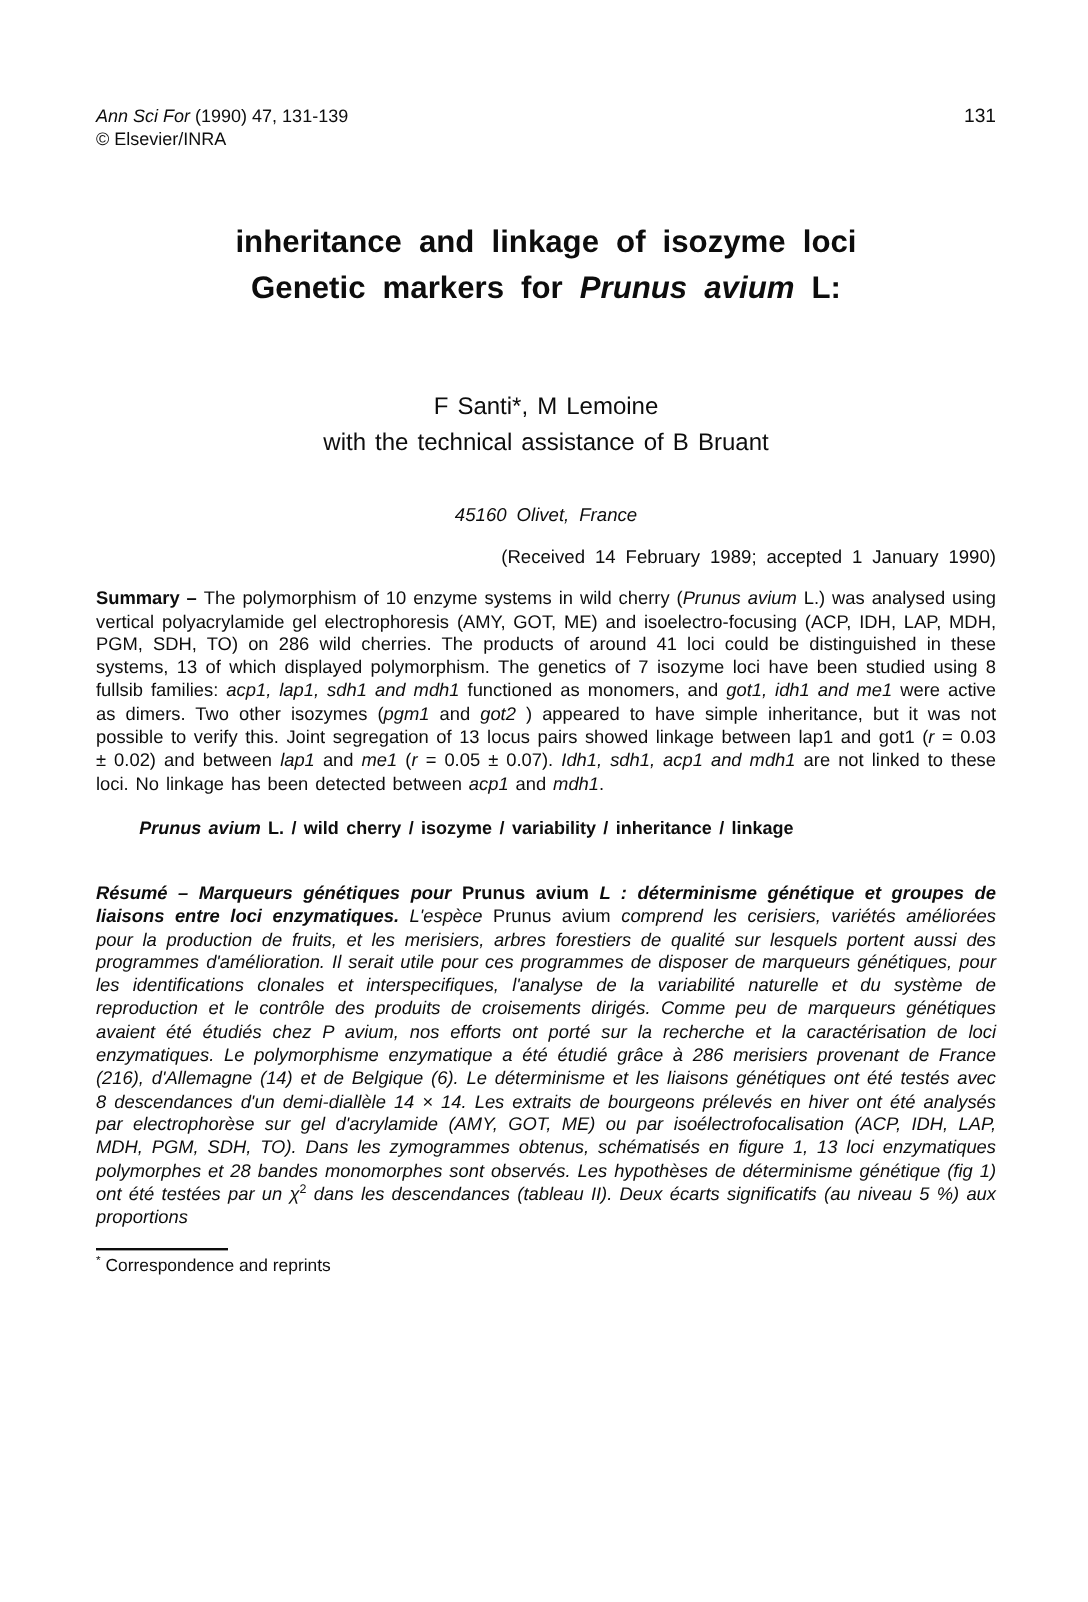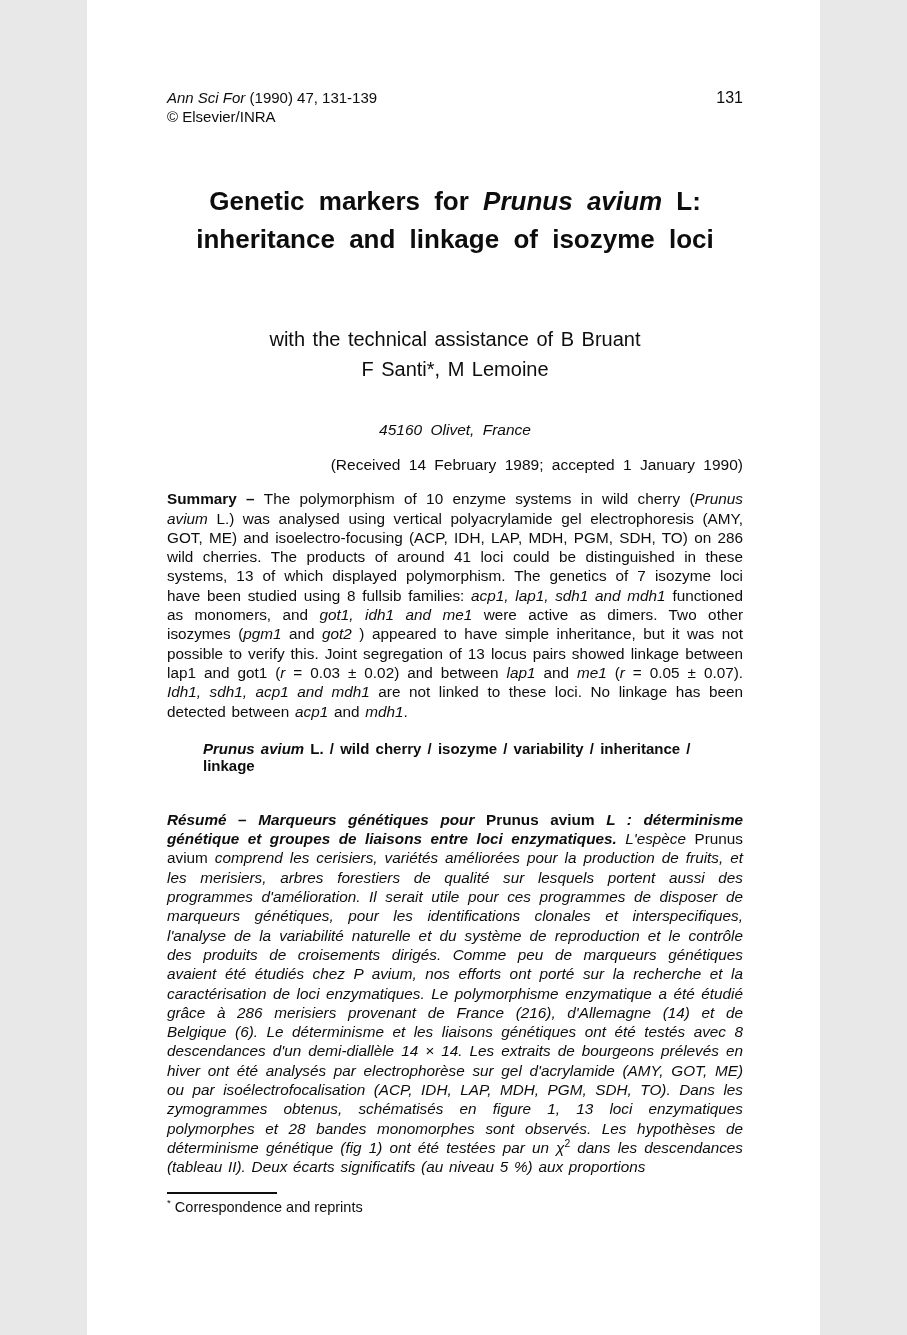--- a/index.html
+++ b/index.html
@@ -2,21 +2,21 @@
 <html><head>
 <meta charset="utf-8">
 <style>
   html, body {
     margin: 0;
     padding: 0;
     background: #e8e8e8;
   }
   .page {
     position: relative;
-    width: 733px;
+    width: 907px;
     height: 1335px;
     margin: 0 auto;
     background: #ffffff;
     color: #0d0d0d;
     font-family: "Liberation Sans", sans-serif;
     overflow: hidden;
     box-sizing: border-box;
     padding: 88px 77px 0 80px;
   }
   .seg-r  { font-style: normal; font-weight: normal; }
@@ -114,27 +114,27 @@
   <div class="journal-header">
     <div>
       <div><span class="seg-i">Ann Sci For</span><span class="seg-r"> (1990) 47, 131-139</span></div>
       <div>© Elsevier/INRA</div>
     </div>
     <div class="page-number">131</div>
   </div>
 
 
   <h1 class="article-title" style="margin-bottom:0; font-weight:normal;">
+    <div><span class="seg-b">inheritance and linkage of isozyme loci</span></div>
     <div><span class="seg-b">Genetic markers for </span><span class="seg-bi">Prunus avium</span><span class="seg-b"> L:</span></div>
-    <div><span class="seg-b">inheritance and linkage of isozyme loci</span></div>
   </h1>
 
   <div class="authors-block">
+    <div>F Santi*, M Lemoine</div>
     <div>with the technical assistance of B Bruant</div>
-    <div>F Santi*, M Lemoine</div>
   </div>
 
   <div class="affiliation-block">
     <div>45160 Olivet, France</div>
   </div>
 
   <div class="received-line">(Received 14 February 1989; accepted 1 January 1990)</div>
 
   <p class="summary-paragraph"><span class="seg-b">Summary – </span><span class="seg-r">The polymorphism of 10 enzyme systems in wild cherry (</span><span class="seg-i">Prunus avium</span><span class="seg-r"> L.) was analysed using vertical polyacrylamide gel electrophoresis (AMY, GOT, ME) and isoelectro-focusing (ACP, IDH, LAP, MDH, PGM, SDH, TO) on 286 wild cherries. The products of around 41 loci could be distinguished in these systems, 13 of which displayed polymorphism. The genetics of 7 isozyme loci have been studied using 8 fullsib families: </span><span class="seg-i">acp1, lap1, sdh1 and mdh1</span><span class="seg-r"> functioned as monomers, and </span><span class="seg-i">got1, idh1 and me1</span><span class="seg-r"> were active as dimers. Two other isozymes (</span><span class="seg-i">pgm1</span><span class="seg-r"> and </span><span class="seg-i">got2</span><span class="seg-r"> ) appeared to have simple inheritance, but it was not possible to verify this. Joint segregation of 13 locus pairs showed linkage between lap1 and got1 (</span><span class="seg-i">r</span><span class="seg-r"> = 0.03 ± 0.02) and between </span><span class="seg-i">lap1</span><span class="seg-r"> and </span><span class="seg-i">me1</span><span class="seg-r"> (</span><span class="seg-i">r</span><span class="seg-r"> = 0.05 ± 0.07). </span><span class="seg-i">Idh1, sdh1, acp1 and mdh1</span><span class="seg-r"> are not linked to these loci. No linkage has been detected between </span><span class="seg-i">acp1</span><span class="seg-r"> and </span><span class="seg-i">mdh1</span><span class="seg-r">.</span></p>
 

